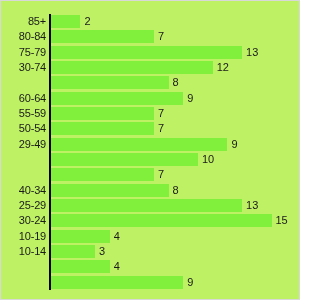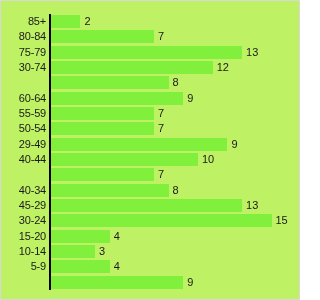--- a/index.html
+++ b/index.html
@@ -139,69 +139,67 @@
           </div>
         </div>
         <div class="row">
           <span class="cat-label">29-49</span>
           <div class="bar-wrap">
             <span class="bar" style="width: 176.4px; background: rgb(128, 240, 60);"></span>
             <span class="val-label">9</span>
           </div>
         </div>
         <div class="row">
-          <span class="cat-label">40-44</span>
           <div class="bar-wrap">
             <span class="bar" style="width: 147px; background: rgb(128, 240, 60);"></span>
             <span class="val-label">10</span>
           </div>
         </div>
         <div class="row">
           <div class="bar-wrap">
             <span class="bar" style="width: 102.9px; background: rgb(128, 240, 60);"></span>
             <span class="val-label">7</span>
           </div>
         </div>
         <div class="row">
           <span class="cat-label">40-34</span>
           <div class="bar-wrap">
             <span class="bar" style="width: 117.6px; background: rgb(128, 240, 60);"></span>
             <span class="val-label">8</span>
           </div>
         </div>
         <div class="row">
-          <span class="cat-label">45-29</span>
+          <span class="cat-label">25-29</span>
           <div class="bar-wrap">
             <span class="bar" style="width: 191.1px; background: rgb(128, 240, 60);"></span>
             <span class="val-label">13</span>
           </div>
         </div>
         <div class="row">
           <span class="cat-label">30-24</span>
           <div class="bar-wrap">
             <span class="bar" style="width: 220.5px; background: rgb(128, 240, 60);"></span>
             <span class="val-label">15</span>
           </div>
         </div>
         <div class="row">
-          <span class="cat-label">15-20</span>
+          <span class="cat-label">10-19</span>
           <div class="bar-wrap">
             <span class="bar" style="width: 58.8px; background: rgb(128, 240, 60);"></span>
             <span class="val-label">4</span>
           </div>
         </div>
         <div class="row">
           <span class="cat-label">10-14</span>
           <div class="bar-wrap">
             <span class="bar" style="width: 44.1px; background: rgb(128, 240, 60);"></span>
             <span class="val-label">3</span>
           </div>
         </div>
         <div class="row">
-          <span class="cat-label">5-9</span>
           <div class="bar-wrap">
             <span class="bar" style="width: 58.8px; background: rgb(128, 240, 60);"></span>
             <span class="val-label">4</span>
           </div>
         </div>
         <div class="row">
           <div class="bar-wrap">
             <span class="bar" style="width: 132.3px; background: rgb(128, 240, 60);"></span>
             <span class="val-label">9</span>
           </div>

